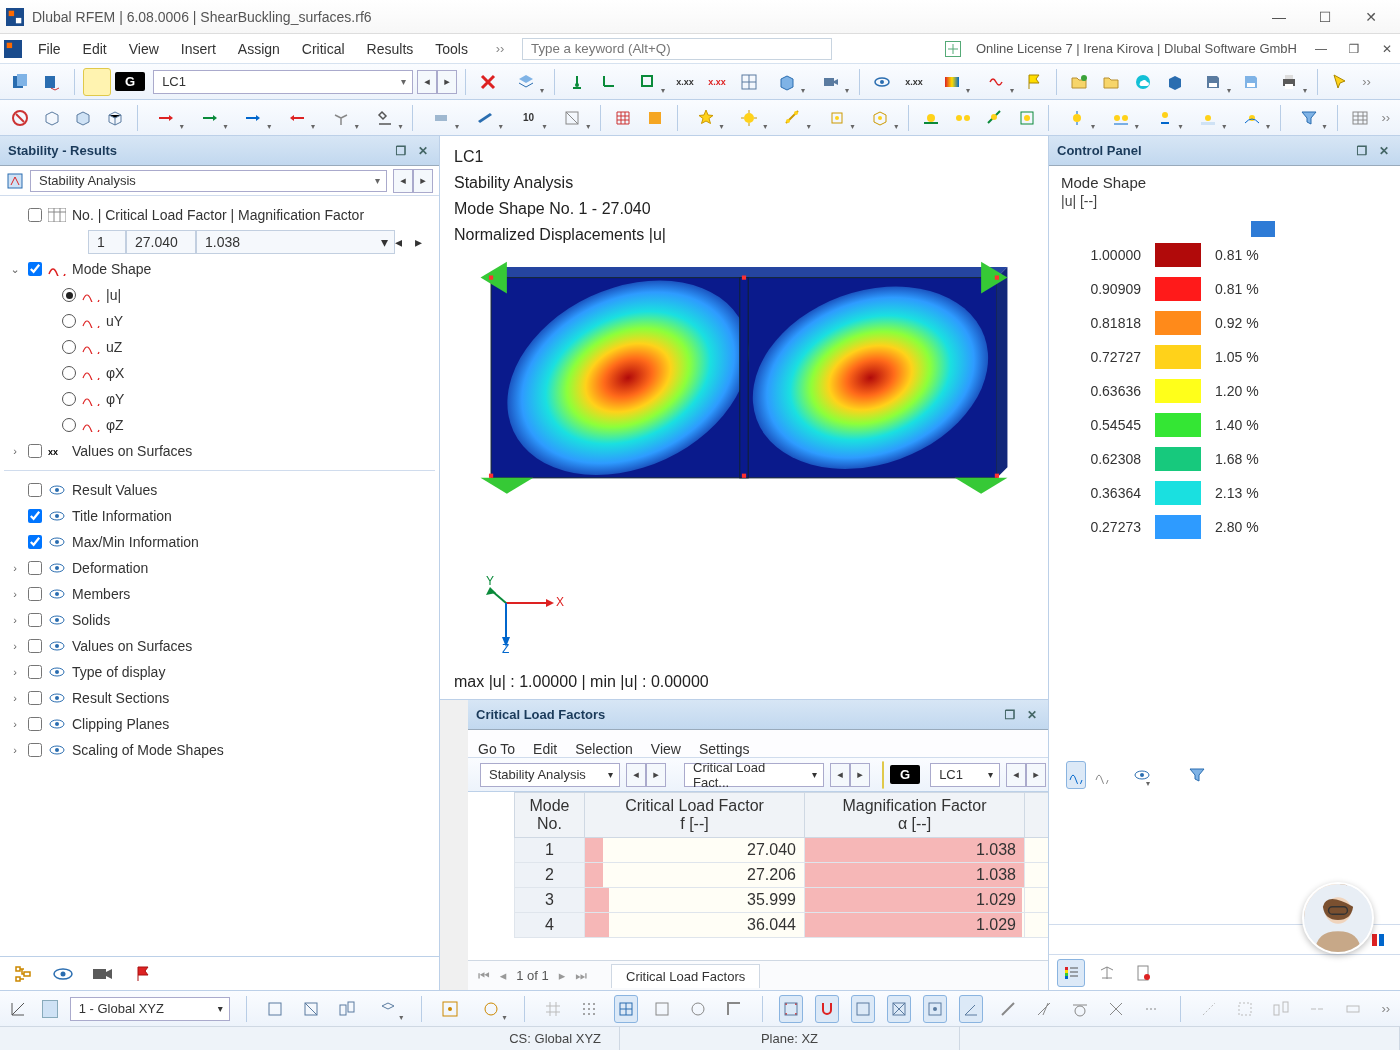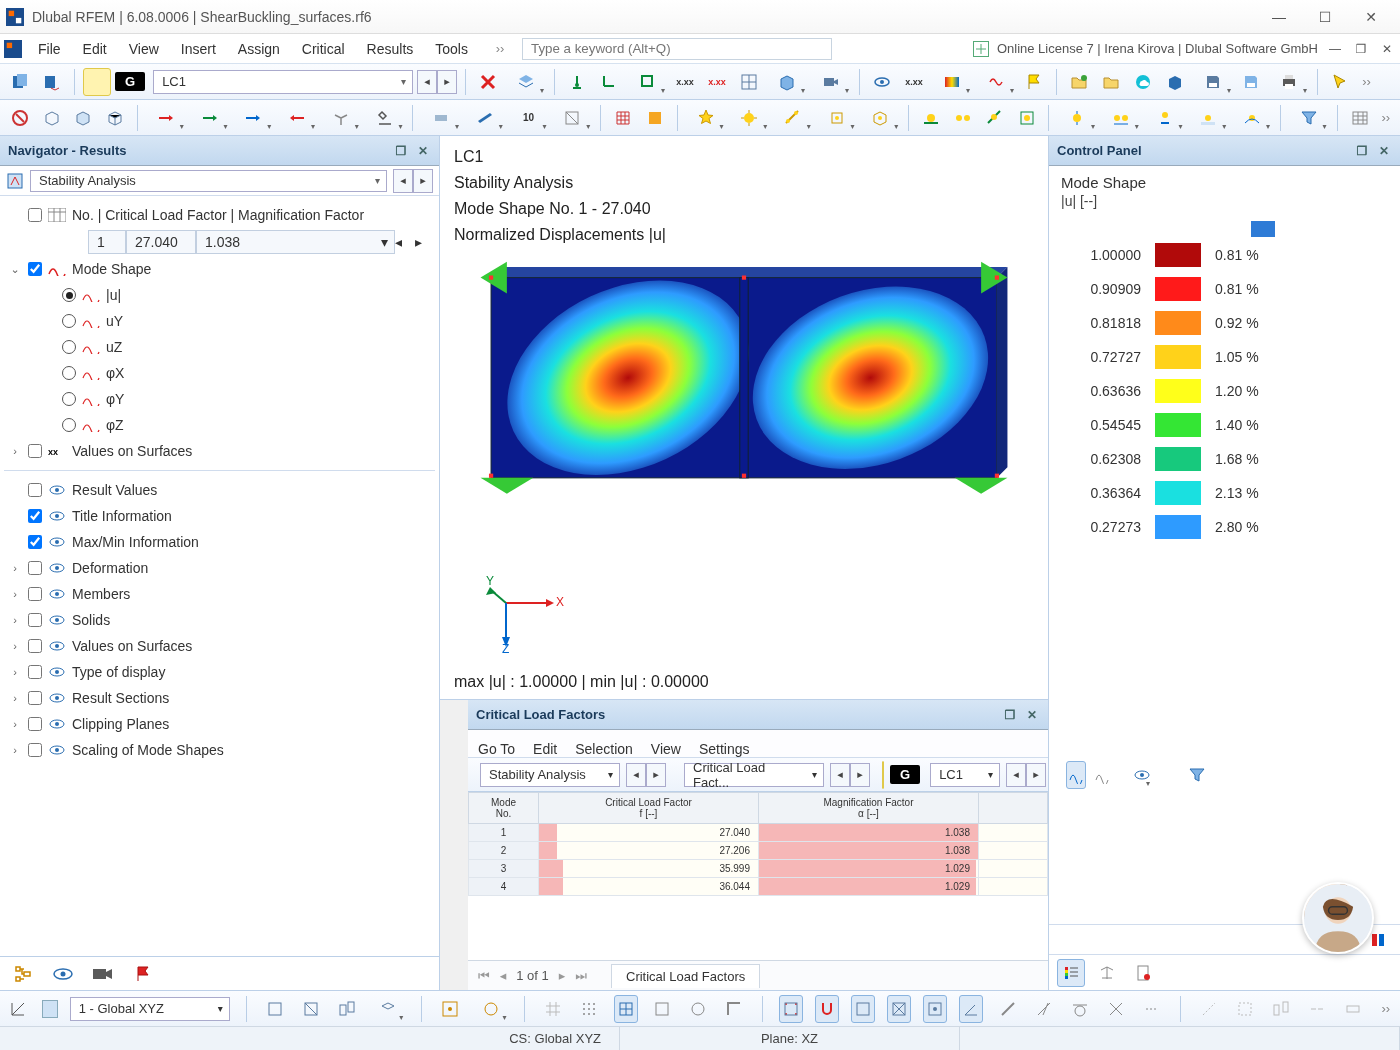--- a/index.html
+++ b/index.html
@@ -9,21 +9,21 @@
   .titlebar { height: 34px; background: linear-gradient(#fff,#f7f7f7); border-bottom: 1px solid #ddd; display: flex; align-items: center; padding: 0 6px; }
   .titlebar .app-icon { width: 18px; height: 18px; margin-right: 8px; }
   .titlebar .title { flex: 1; font-size: 14px; color: #555; }
   .winbtn { width: 46px; height: 34px; display: flex; align-items: center; justify-content: center; font-size: 14px; color:#555;}
   
   
   .menubar { height: 30px; background: #fff; border-bottom: 1px solid #d6e2f0; display: flex; align-items: center; padding: 0 4px; gap:2px;}
   .menubar .mitem { padding: 4px 10px; font-size: 14px; color:#333; }
   .menubar .spacer { width: 40px; text-align:center; color:#888;}
   .menubar input.search { width: 310px; height: 22px; border: 1px solid #c8d4e0; padding: 0 8px; color:#888; background:#fff;}
-  .menubar .right { margin-left: auto; display:flex; align-items:center; gap:8px; }
+  .menubar .right { margin-left: auto; display:flex; align-items:center; gap:15px; }
   .lic-icon { width:16px; height:16px; }
   .sm-winbtn { width:18px; height:18px; display:flex; align-items:center; justify-content:center; font-size:12px; color:#555; }
   
   
   .tbar { height: 36px; background: linear-gradient(#fafcff,#edf3fb); border-bottom: 1px solid #bcd0e8; display:flex; align-items:center; padding:0 6px; gap:4px;}
   .tbtn { width: 28px; height: 28px; display:flex; align-items:center; justify-content:center; border:1px solid transparent; border-radius:3px; position:relative;}
   .tbtn.wide { width: 40px; }
   .tbtn .dd { position:absolute; right:1px; bottom:0; font-size:8px; color:#666;}
   .tsep { width:1px; height:26px; background:#b8cde6; margin:0 4px;}
   .tpill { background:#000; color:#fff; padding:2px 10px; font-weight:bold; border-radius:2px; margin-right:4px;}
@@ -71,21 +71,21 @@
   .model { position:absolute; left:30px; right:30px; top:110px; bottom:70px; }
   
   
   .lower { height: 290px; display:flex; flex-direction:column;padding-left:28px;}
   .lower .menus { height:28px; display:flex; align-items:flex-end; gap:18px; padding:0 10px; border-bottom:1px solid #d0dced; background:#fdfdff;}
   .lower .menus span { font-size:14px;}
   .lower .tb { height:34px; background:linear-gradient(#fafcff,#edf3fb); border-bottom:1px solid #bcd0e8; display:flex; align-items:center; padding:0 6px; gap:6px;}
   .lower .tb .combo { height:24px; border:1px solid #aac; background:#fff; padding:0 22px 0 8px; display:flex; align-items:center; position:relative; min-width:140px;}
   .lower .tb .combo .car{position:absolute; right:6px; font-size:10px;}
   .lower .grid { flex:1; overflow:auto; background:#fff; position:relative;}
-  table.gt { border-collapse:collapse; width:100%; font-size:10px;}
+  table.gt { border-collapse:collapse; width:100%; font-size:16px;margin-left:46px;}
   table.gt th { background:#f0f3f7; border:1px solid #cfd8e3; padding:4px 8px; font-weight:normal; color:#333;}
   table.gt td { border:1px solid #dfe5ec; padding:3px 8px; text-align:right; background:#fffef6;}
   table.gt td.mode { text-align:center; background:#eef2f7;}
   table.gt td.bar { padding:0; position:relative; background:#fffef6;}
   table.gt td.bar .fill{ position:absolute; left:0; top:0; bottom:0; background:#f6b7b7;}
   table.gt td.bar .val{ position:relative; z-index:1; display:block; text-align:right; padding:3px 8px;}
   .lower .pager { height:30px; border-top:1px solid #cfd8e3; display:flex; align-items:center; padding:0 10px; gap:10px; background:#fafbfd;}
   .lower .pager .pg { color:#555; font-size:13px;}
   .lower .pager .tab { border:1px solid #cfd8e3; border-bottom:none; background:#fff; padding:4px 14px; margin-left:14px;}
   
@@ -538,21 +538,21 @@
         <path d="M2 7h14M2 11h14M7 3v12M12 3v12" stroke="#888"></path>
       </svg>
     </div>
   <span style="color:#888; padding:0 4px;">››</span>
 </div>
 
 <div class="mainrow">
 
   <div class="nav">
     <div class="panel-hd">
-      <span>Navigator - Results</span>
+      <span>Stability - Results</span>
       <div class="pbtns">
         <span>❐</span>
         <span>✕</span>
       </div>
     </div>
     <div class="nav-type">
       <svg style="width:18px;height:18px;" viewBox="0 0 18 18">
           <rect x="2" y="2" width="14" height="14" fill="#cfe2f5" stroke="#2a6db0"></rect>
           <path d="M5 13l4-8 4 8" fill="none" stroke="#d22"></path>
         </svg>

